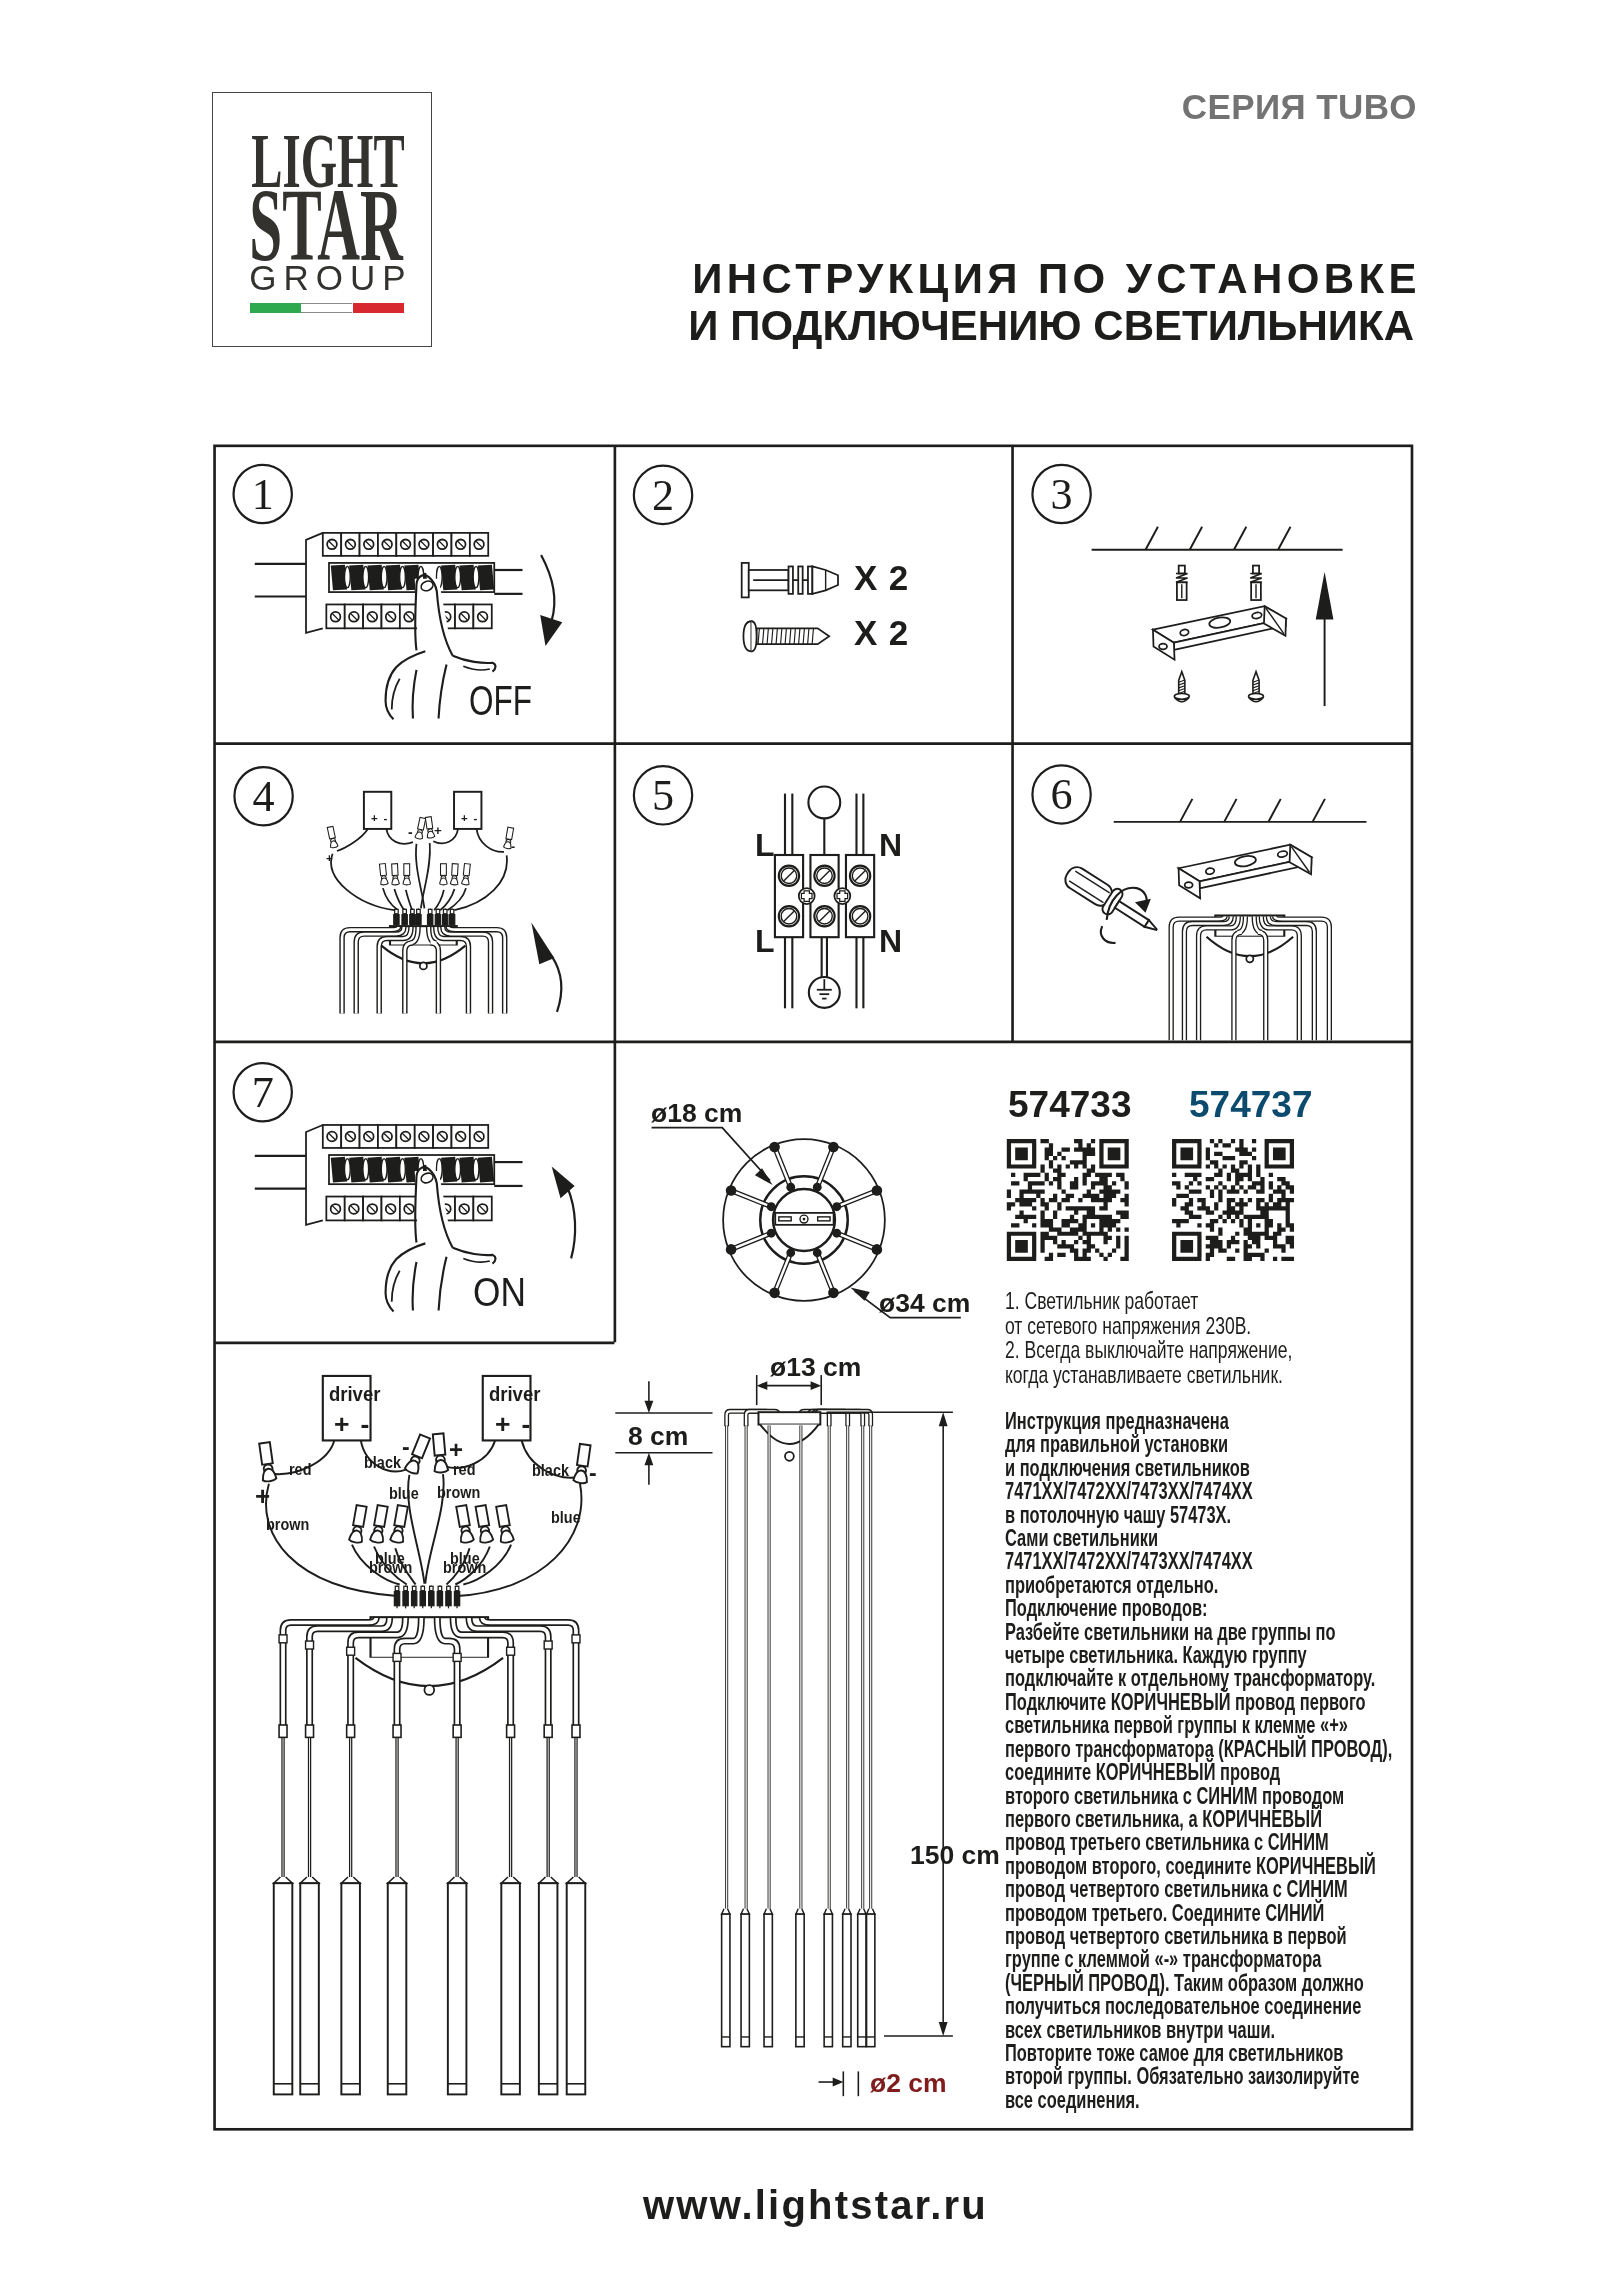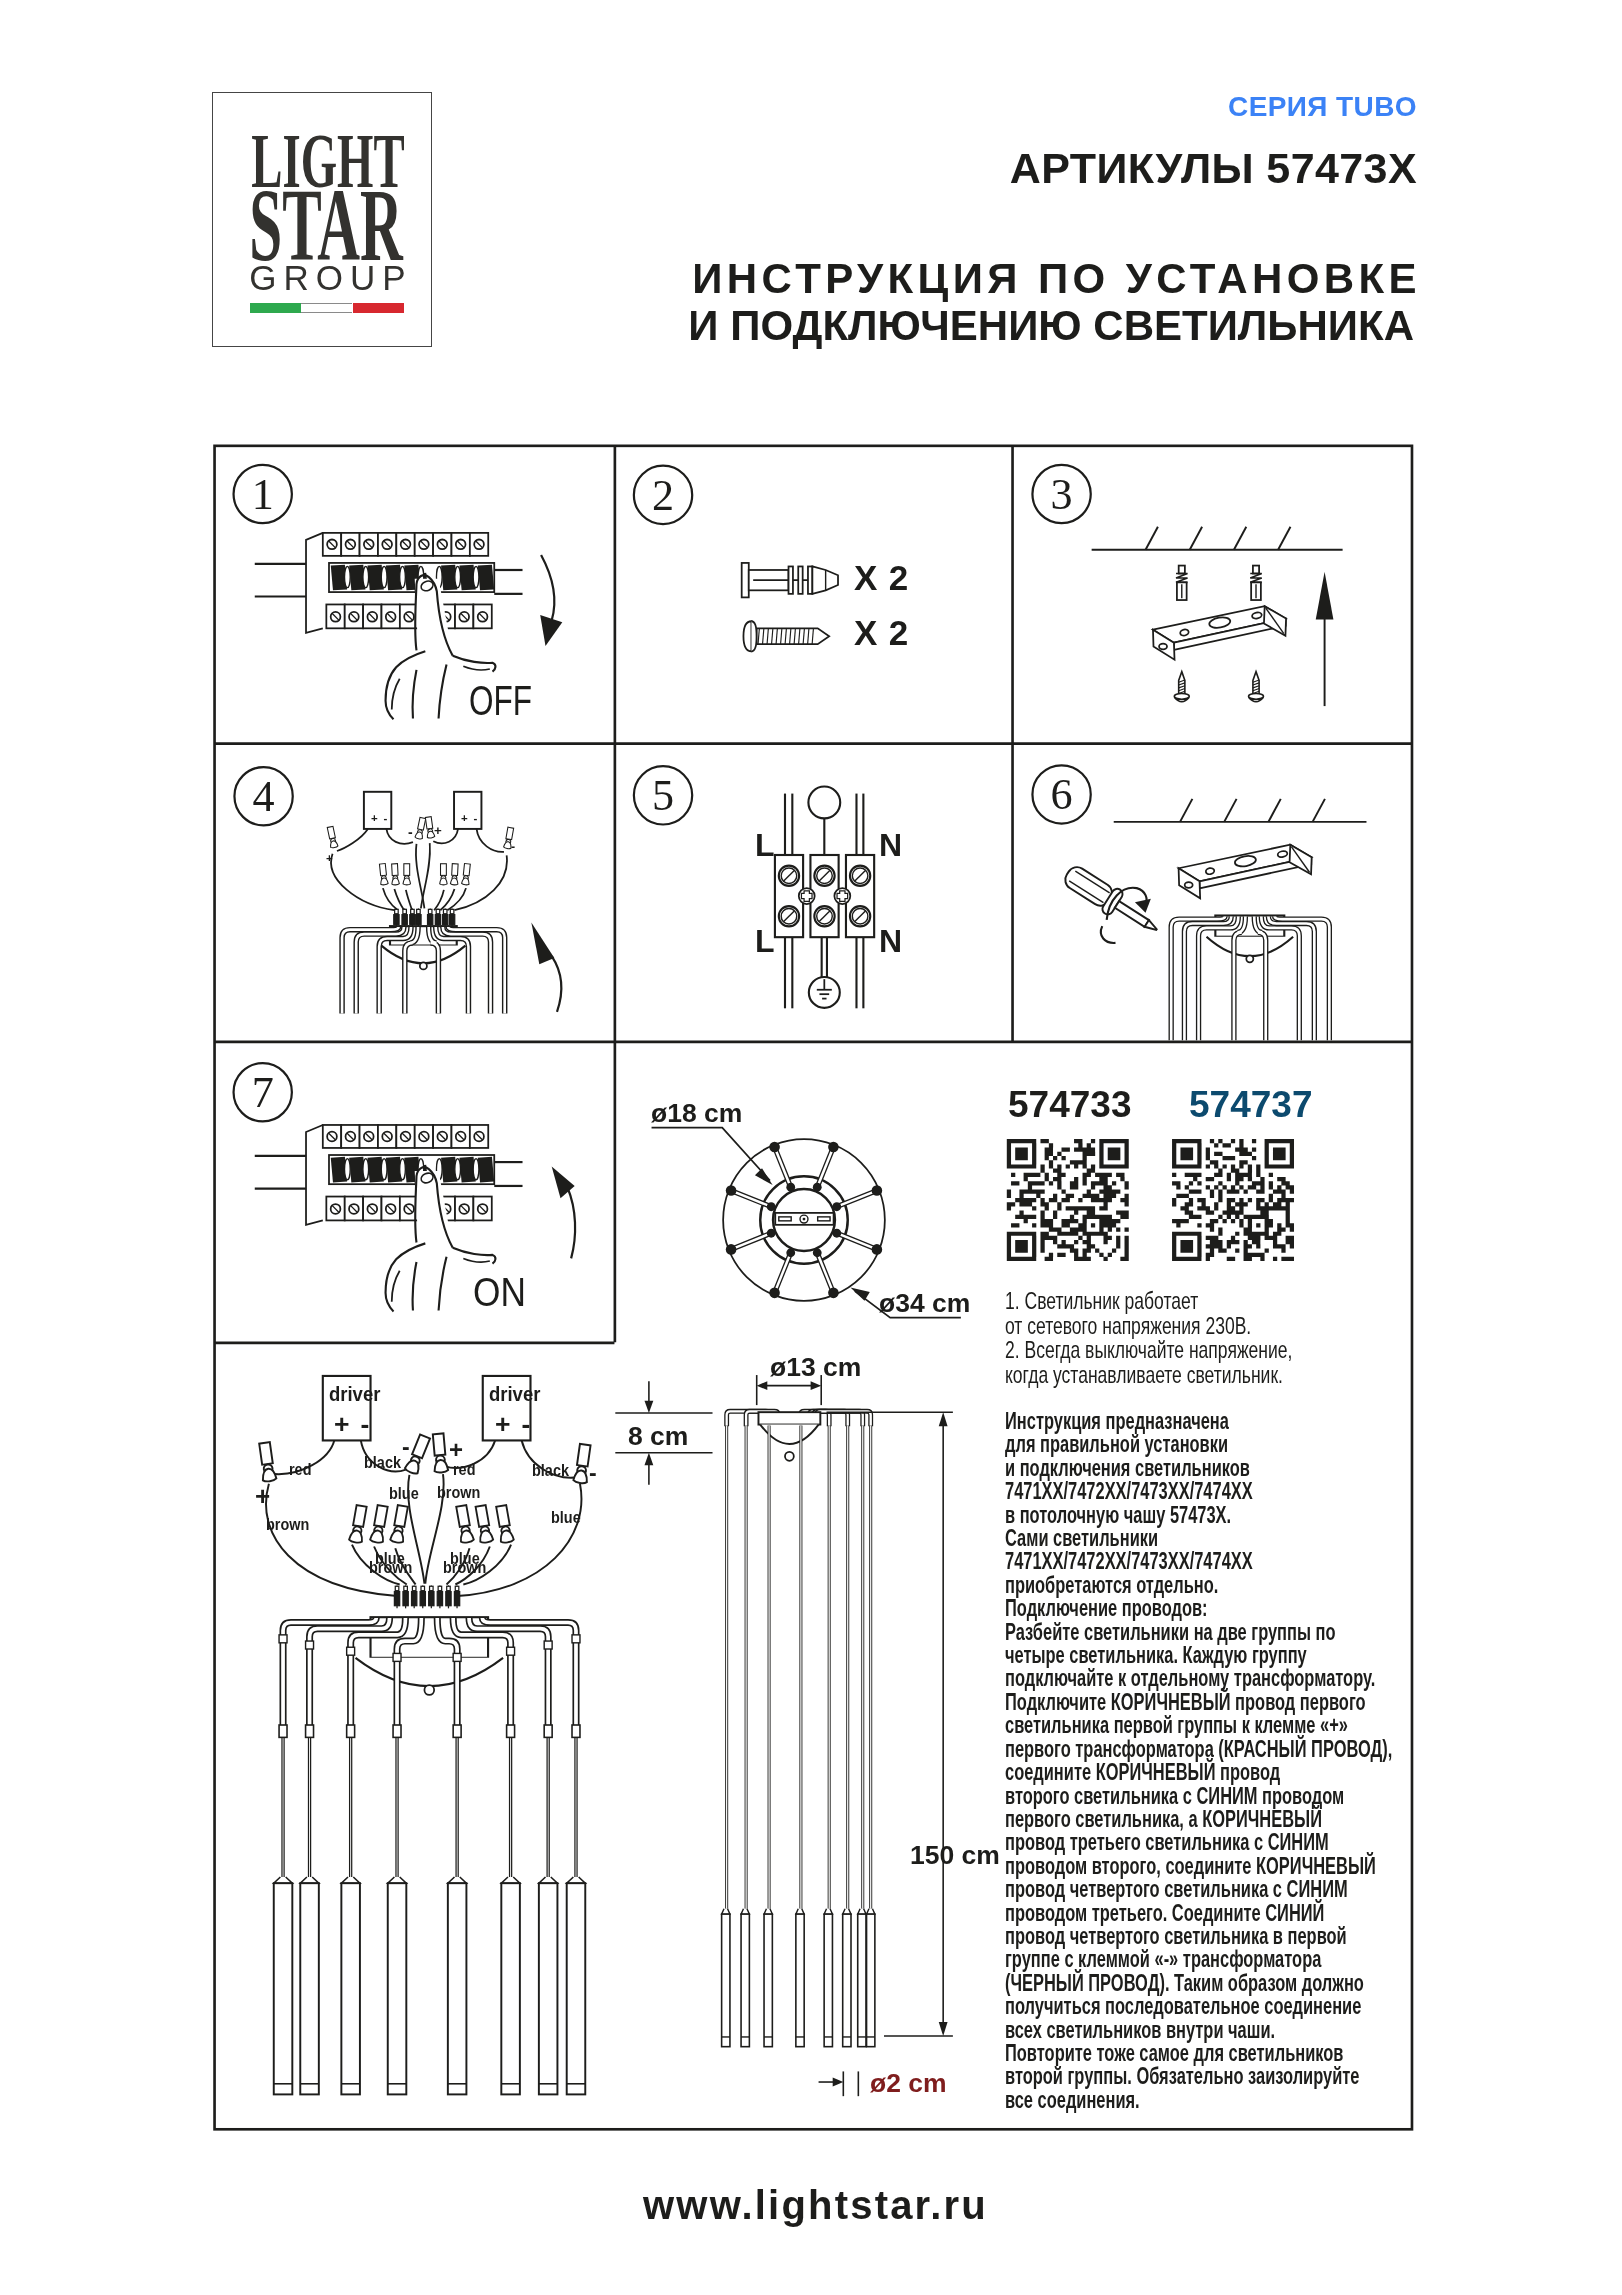--- a/index.html
+++ b/index.html
@@ -806,22 +806,21 @@
 <div style="position:absolute;left:212px;top:92px;width:220px;height:255px;border:1.8px solid #454545;box-sizing:border-box;"></div>
 <div style="position:absolute;left:328px;top:132px;transform:translateX(-50%) scaleX(0.60);font-family:'Liberation Serif',serif;font-weight:700;font-size:78px;line-height:57px;color:#33322f;letter-spacing:0px;">LIGHT</div>
 <div style="position:absolute;left:326px;top:189px;transform:translateX(-50%) scaleX(0.575);font-family:'Liberation Serif',serif;font-weight:700;font-size:103px;line-height:72px;color:#33322f;">STAR</div>
 <div style="position:absolute;left:331px;top:265px;transform:translateX(-50%);font-family:'Liberation Sans',sans-serif;font-weight:400;font-size:35px;line-height:26.5px;color:#33322f;letter-spacing:7px;">GROUP</div>
 <div style="position:absolute;left:250px;top:303px;width:51px;height:9.7px;background:#2ea94e;"></div>
 <div style="position:absolute;left:301px;top:303px;width:51px;height:9.7px;background:#fff;border-top:1.3px solid #8a8a8a;border-bottom:1.3px solid #8a8a8a;box-sizing:border-box;"></div>
 <div style="position:absolute;left:353px;top:303px;width:51px;height:9.7px;background:#d7282f;"></div>
 
 <div style="position:absolute;left:1005px;top:1289px;font-size:24px;line-height:24.6px;font-weight:400;transform:scaleX(0.73);transform-origin:left top;white-space:nowrap;">1. Светильник работает<br>от сетевого напряжения 230В.<br>2. Всегда выключайте напряжение,<br>когда устанавливаете светильник.</div>
     <div style="position:absolute;left:1005px;top:1409px;font-size:24px;line-height:23.4px;font-weight:700;transform:scaleX(0.685);transform-origin:left top;white-space:nowrap;">Инструкция предназначена<br>для правильной установки<br>и подключения светильников<br>7471XX/7472XX/7473XX/7474XX<br>в потолочную чашу 57473X.<br>Сами светильники<br>7471XX/7472XX/7473XX/7474XX<br>приобретаются отдельно.<br>Подключение проводов:<br>Разбейте светильники на две группы по<br>четыре светильника. Каждую группу<br>подключайте к отдельному трансформатору.<br>Подключите КОРИЧНЕВЫЙ провод первого<br>светильника первой группы к клемме «+»<br>первого трансформатора (КРАСНЫЙ ПРОВОД),<br>соедините КОРИЧНЕВЫЙ провод<br>второго светильника с СИНИМ проводом<br>первого светильника, а КОРИЧНЕВЫЙ<br>провод третьего светильника с СИНИМ<br>проводом второго, соедините КОРИЧНЕВЫЙ<br>провод четвертого светильника с СИНИМ<br>проводом третьего. Соедините СИНИЙ<br>провод четвертого светильника в первой<br>группе с клеммой «-» трансформатора<br>(ЧЕРНЫЙ ПРОВОД). Таким образом должно<br>получиться последовательное соединение<br>всех светильников внутри чаши.<br>Повторите тоже самое для светильников<br>второй группы. Обязательно заизолируйте<br>все соединения.</div>
-    <div style="position:absolute;top:85px;font-size:28px;line-height:43px;font-weight:700;font-family:'Liberation Sans',sans-serif;color:#3b82f6;white-space:nowrap;right:206px;text-align:right;letter-spacing:0.4px;">СЕРИЯ TUBO</div>
-    <div style="position:absolute;top:147px;font-size:43px;line-height:43px;font-weight:700;font-family:'Liberation Sans',sans-serif;color:#1d1d1b;white-space:nowrap;right:206px;text-align:right;letter-spacing:0.4px;">АРТИКУЛЫ 57473X</div>
+    <div style="position:absolute;top:85px;font-size:35px;line-height:43px;font-weight:700;font-family:'Liberation Sans',sans-serif;color:#737373;white-space:nowrap;right:206px;text-align:right;letter-spacing:0.4px;">СЕРИЯ TUBO</div>
     <div style="position:absolute;top:305px;font-size:42px;line-height:42px;font-weight:700;font-family:'Liberation Sans',sans-serif;color:#1d1d1b;white-space:nowrap;right:209px;text-align:right;letter-spacing:0px;">И ПОДКЛЮЧЕНИЮ СВЕТИЛЬНИКА</div>
     <div style="position:absolute;top:258px;font-size:42px;line-height:42px;font-weight:700;font-family:'Liberation Sans',sans-serif;color:#1d1d1b;white-space:nowrap;right:202px;text-align:right;letter-spacing:4.4px;">ИНСТРУКЦИЯ ПО УСТАНОВКЕ</div>
     <div style="position:absolute;top:680px;font-size:42px;line-height:42px;font-weight:400;font-family:'Liberation Sans',sans-serif;color:#1d1d1b;white-space:nowrap;left:469px;letter-spacing:0px;transform:scaleX(0.75);transform-origin:left top;">OFF</div>
     <div style="position:absolute;top:1272px;font-size:41px;line-height:41px;font-weight:400;font-family:'Liberation Sans',sans-serif;color:#1d1d1b;white-space:nowrap;left:473px;letter-spacing:0px;transform:scaleX(0.86);transform-origin:left top;">ON</div>
     <div style="position:absolute;top:560px;font-size:35px;line-height:35px;font-weight:700;font-family:'Liberation Sans',sans-serif;color:#1d1d1b;white-space:nowrap;left:854px;letter-spacing:0.9px;">X 2</div>
     <div style="position:absolute;top:615px;font-size:35px;line-height:35px;font-weight:700;font-family:'Liberation Sans',sans-serif;color:#1d1d1b;white-space:nowrap;left:854px;letter-spacing:0.9px;">X 2</div>
     <div style="position:absolute;top:829px;font-size:32px;line-height:32px;font-weight:700;font-family:'Liberation Sans',sans-serif;color:#1d1d1b;white-space:nowrap;left:755px;">L</div>
     <div style="position:absolute;top:829px;font-size:32px;line-height:32px;font-weight:700;font-family:'Liberation Sans',sans-serif;color:#1d1d1b;white-space:nowrap;left:879px;">N</div>
     <div style="position:absolute;top:925px;font-size:32px;line-height:32px;font-weight:700;font-family:'Liberation Sans',sans-serif;color:#1d1d1b;white-space:nowrap;left:755px;">L</div>
     <div style="position:absolute;top:925px;font-size:32px;line-height:32px;font-weight:700;font-family:'Liberation Sans',sans-serif;color:#1d1d1b;white-space:nowrap;left:879px;">N</div>

